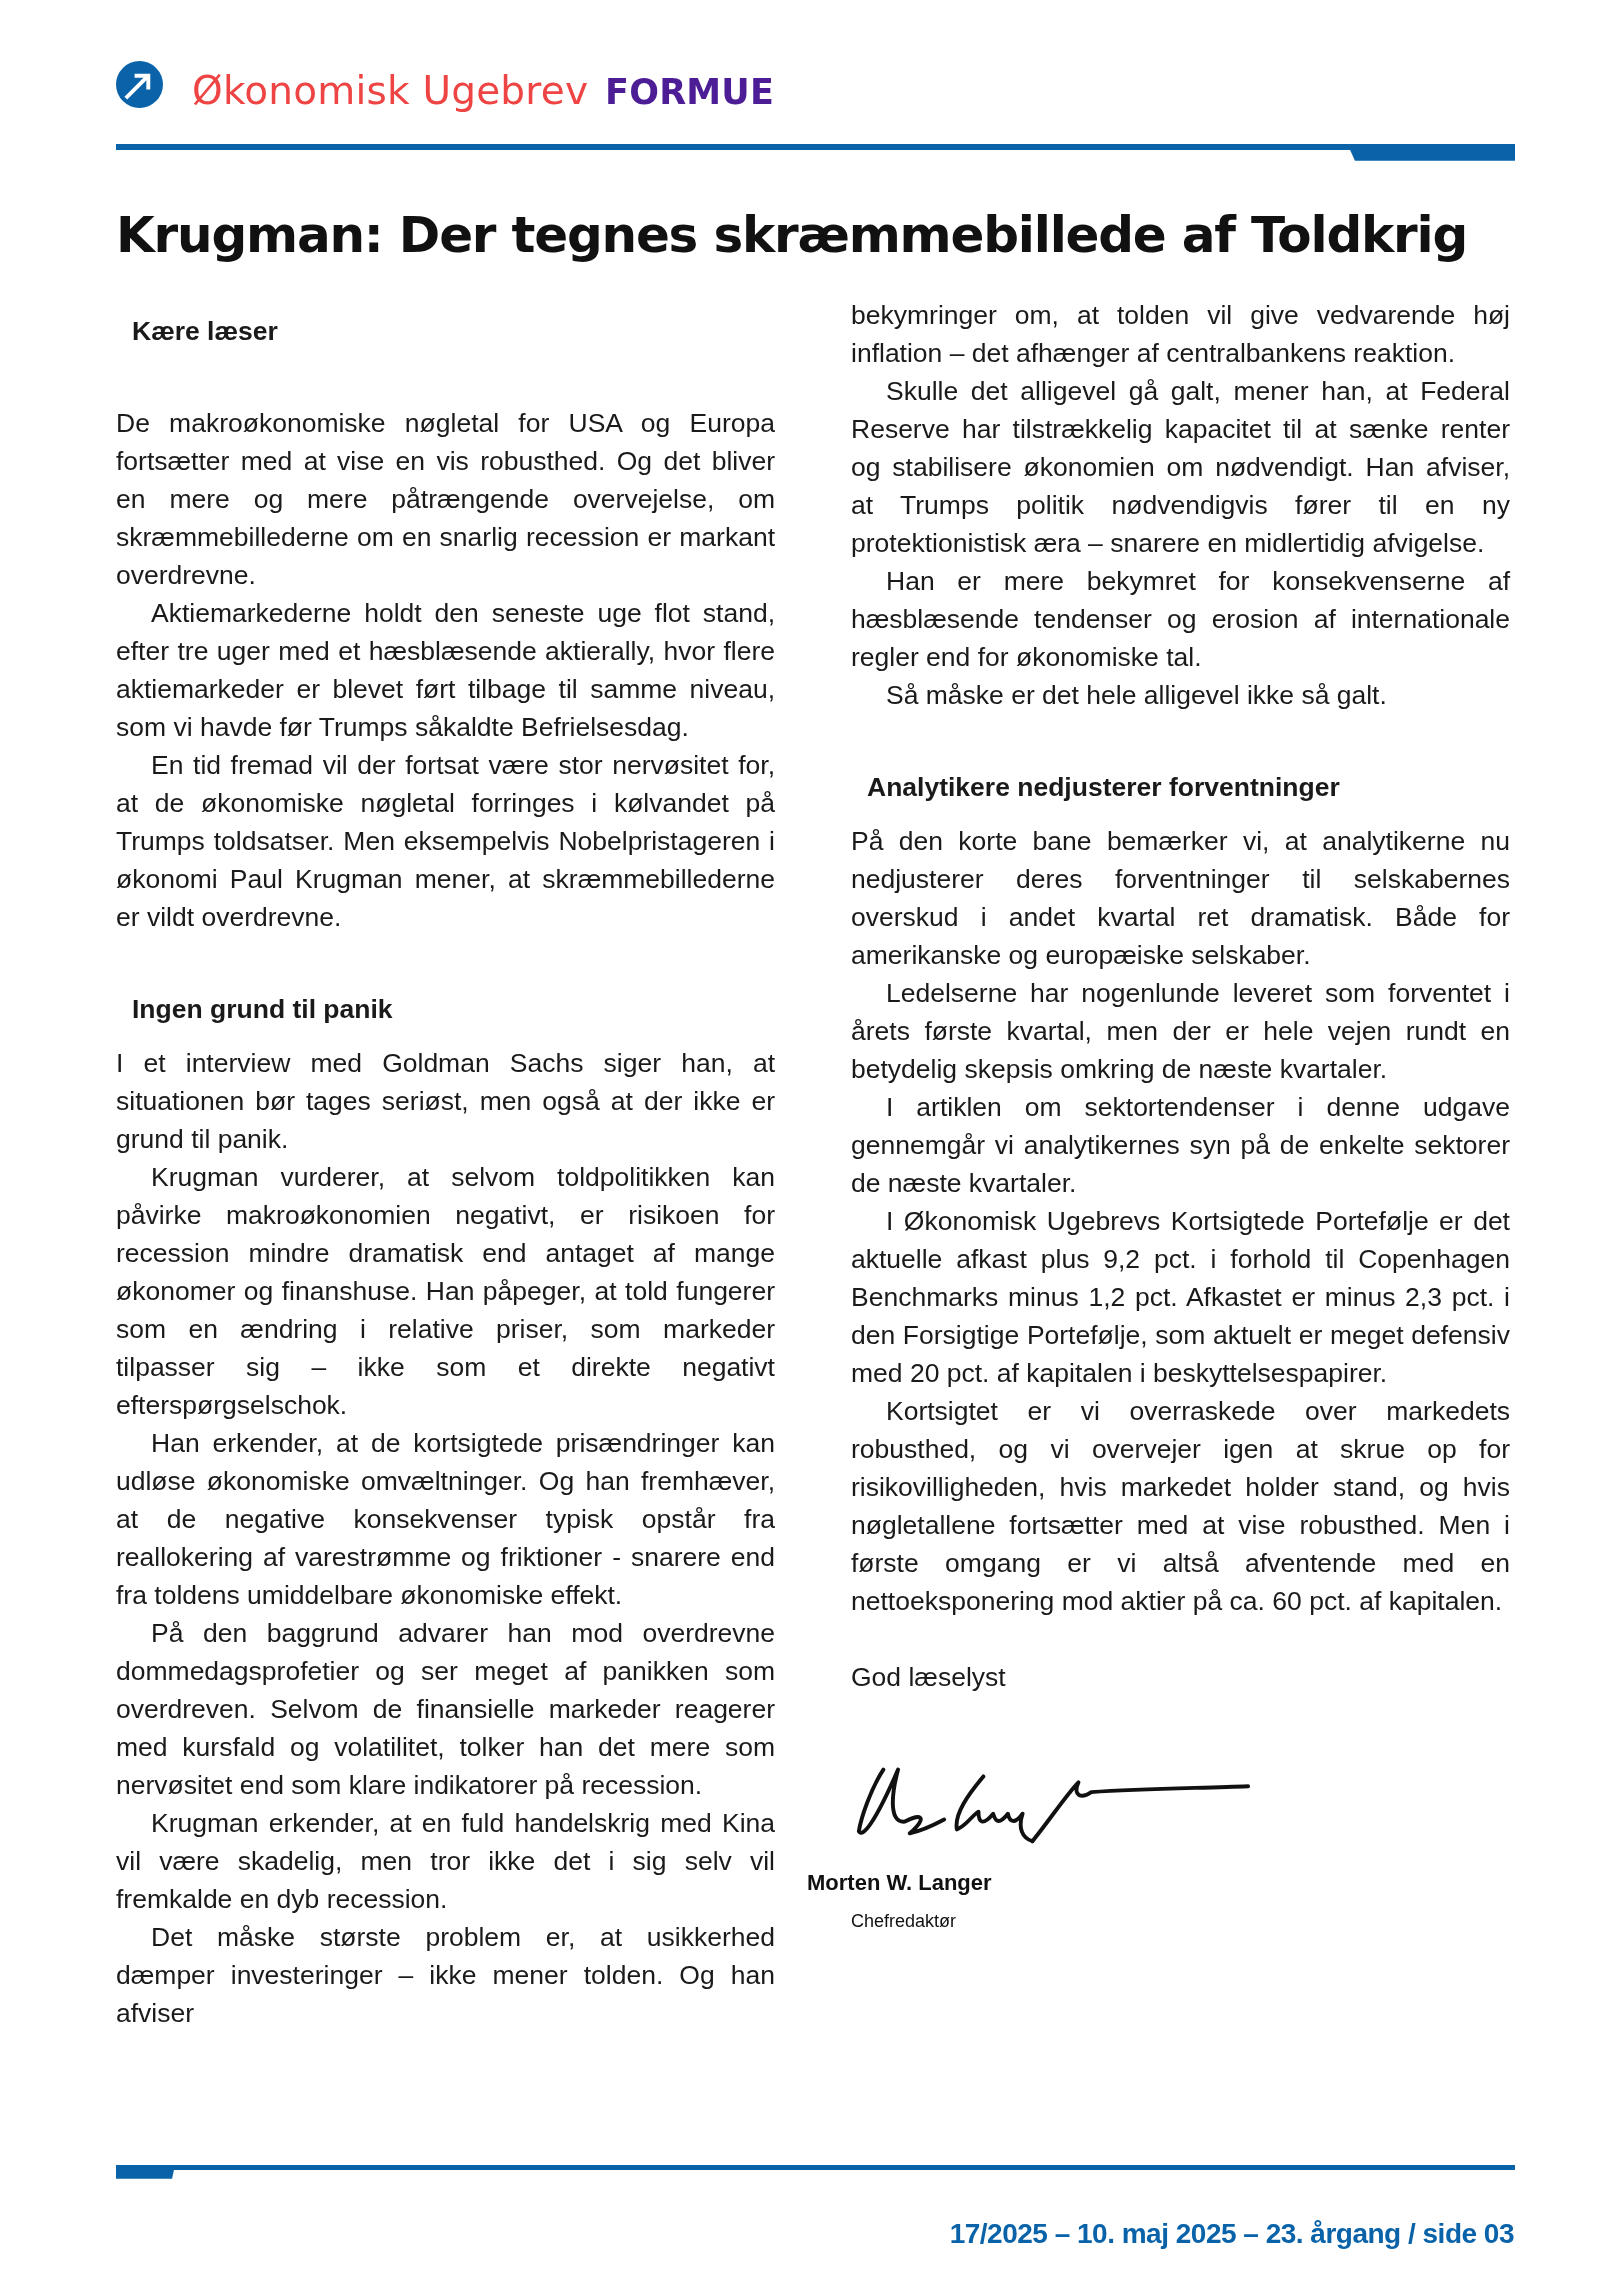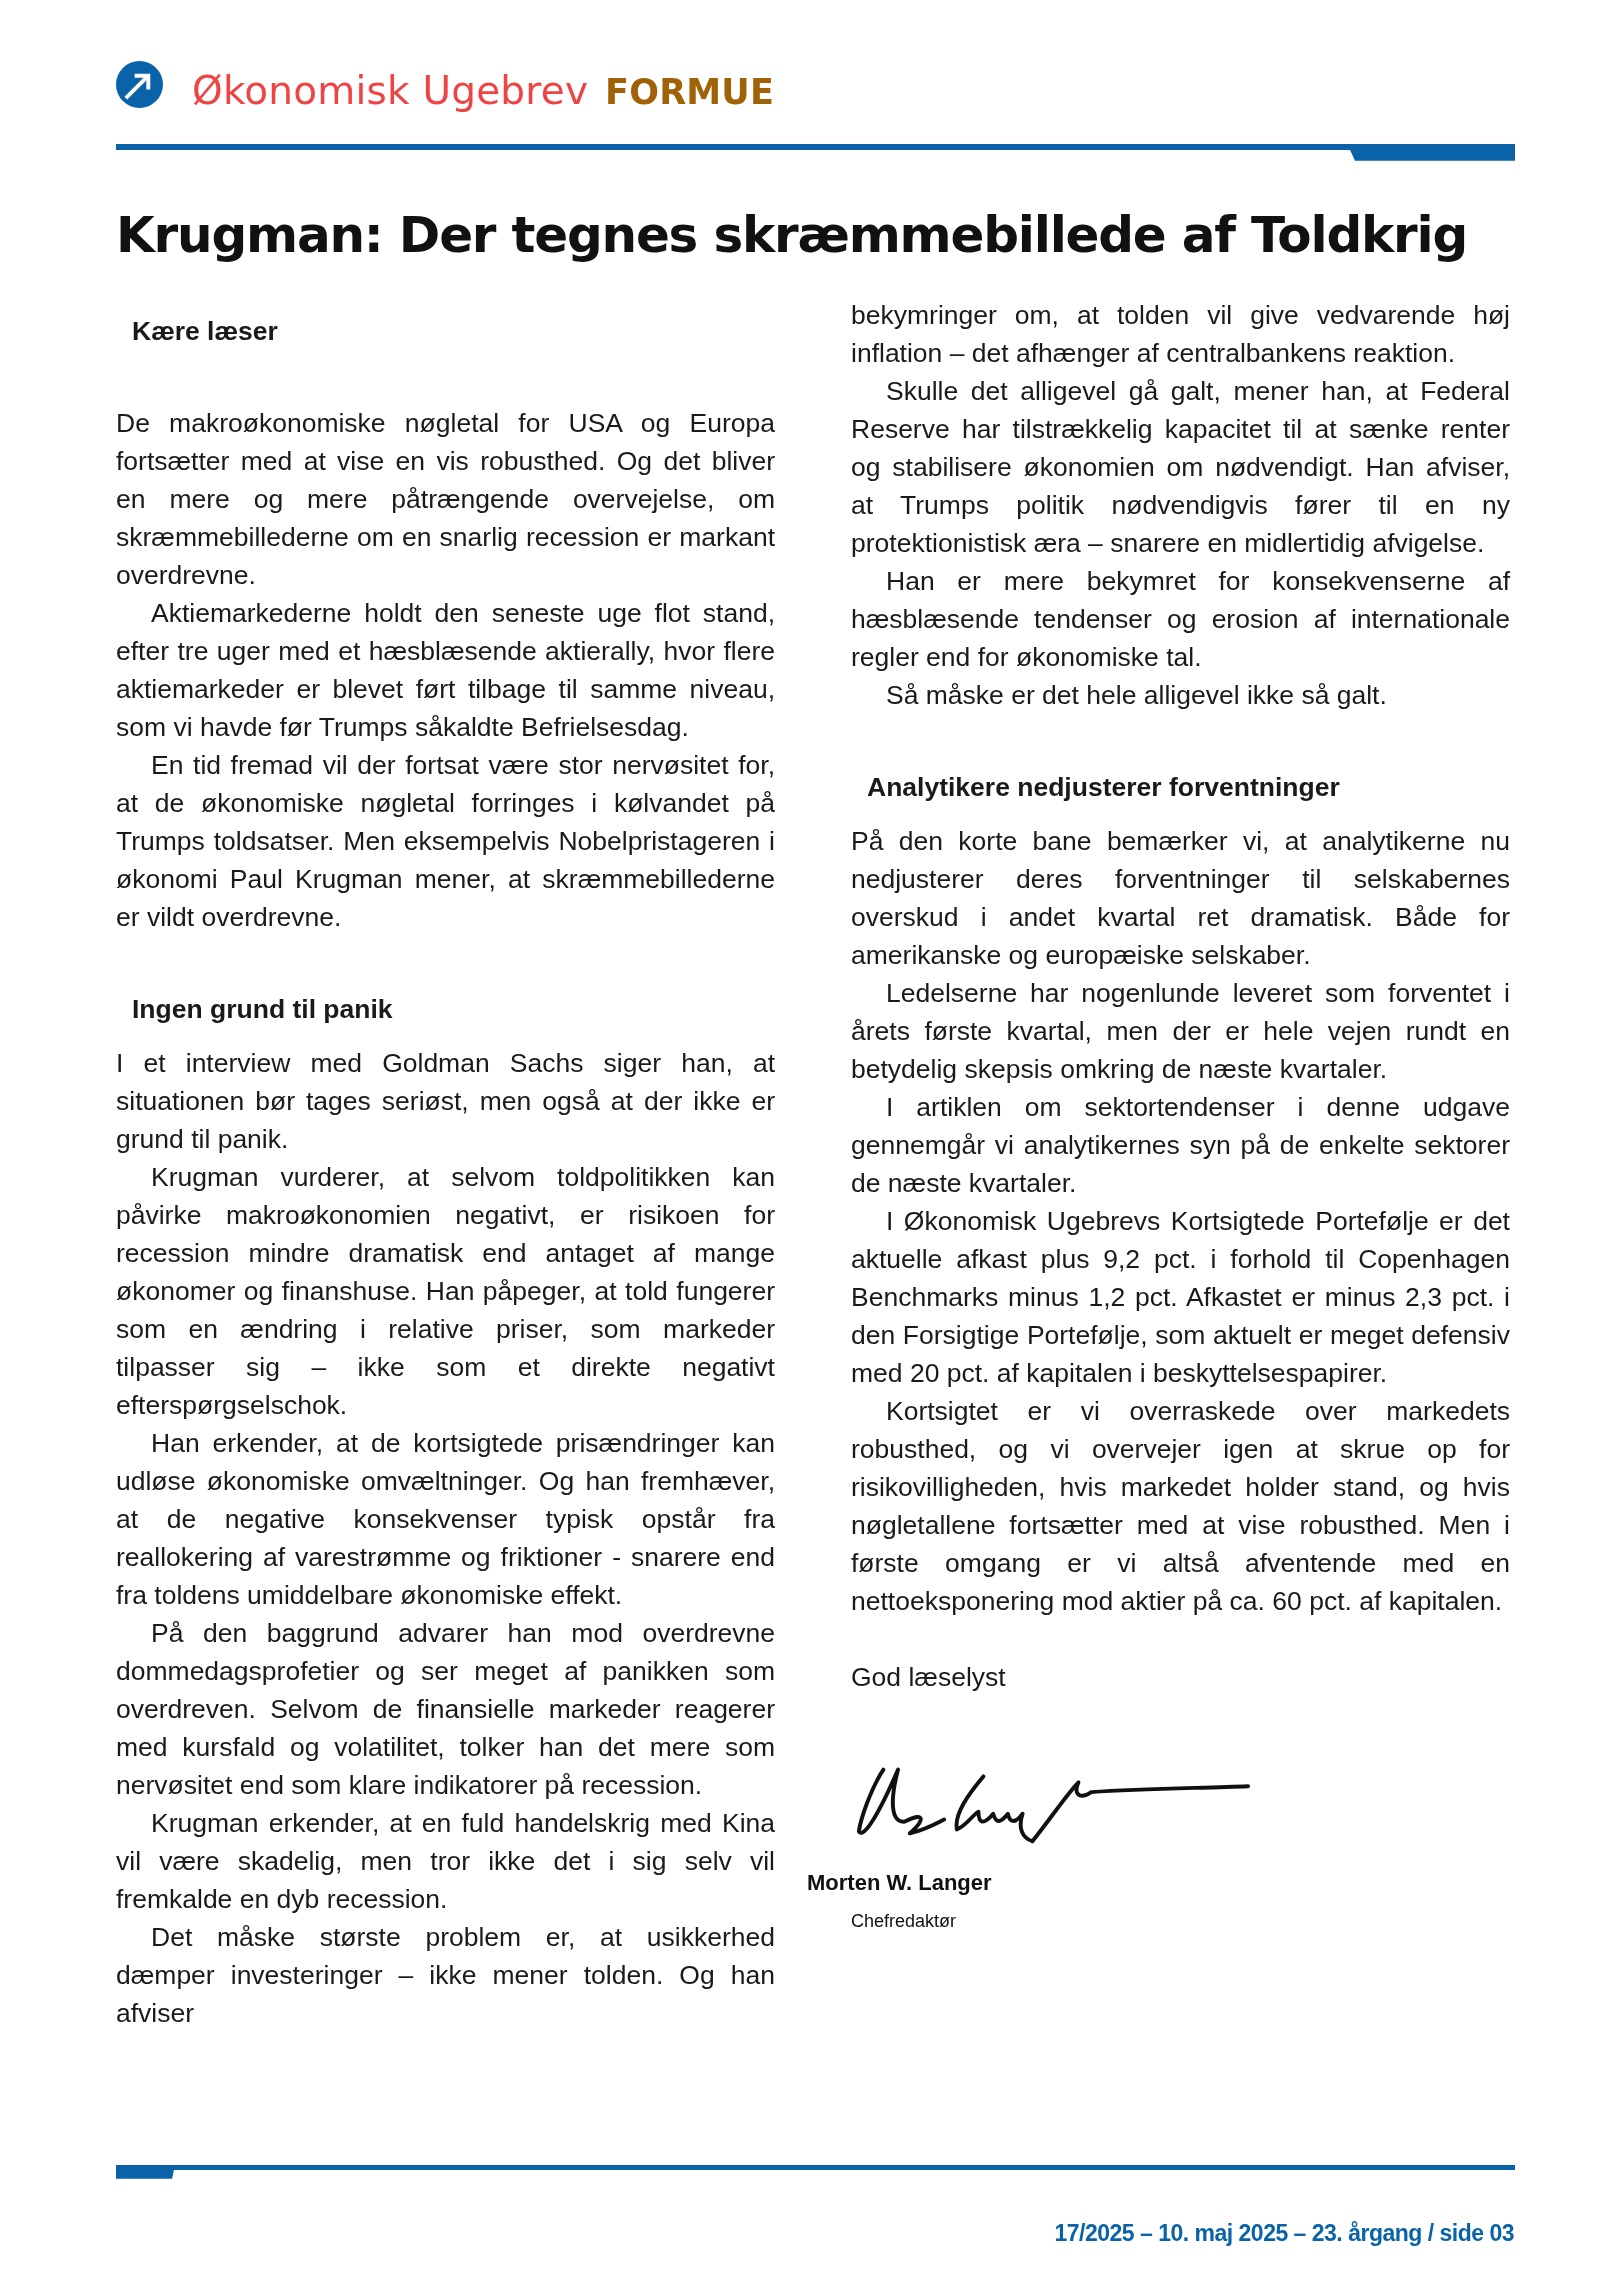--- a/index.html
+++ b/index.html
@@ -4,21 +4,21 @@
 <style>
   html, body { margin:0; padding:0; background:#ffffff; }
   body { width:1621px; height:2293px; position:relative; overflow:hidden;
          font-family:"Liberation Sans", "DejaVu Sans", sans-serif; color:#111; }
   .abs { position:absolute; }
 
   
   #logo-circle { left:116px; top:61px; width:47px; height:47px; }
   #brand { left:192px; top:69px; font-size:39px; line-height:43px; white-space:nowrap; letter-spacing:0.2px; }
   #brand .name { color:#ef4444; font-family:"DejaVu Sans", sans-serif; font-weight:normal; }
-  #brand .sub { color:#a16207; font-weight:bold; font-family:"DejaVu Sans", sans-serif; font-size:35px; margin-left:5.9px; }
+  #brand .sub { color:#4c1d95; font-weight:bold; font-family:"DejaVu Sans", sans-serif; font-size:35px; margin-left:5.9px; }
   #top-rule { left:116px; top:144px; width:1399px; height:5.9px; background:#0a63a8; }
   #top-rule-tab { left:1350px; top:144px; width:165px; height:16.7px; background:#0a63a8;
                   clip-path: polygon(0 0, 100% 0, 100% 100%, 3% 100%, 0 35%); }
 
   
   #headline { left:116px; top:204px; font-size:50px; line-height:63px; font-weight:bold;
               font-family:"DejaVu Sans", sans-serif; letter-spacing:-1.2px; white-space:nowrap; color:#111; }
 
   
   .col { position:absolute; top:296px; width:659px; font-size:26.5px; line-height:38px;
@@ -32,21 +32,21 @@
 
   
   #signature { left:851px; top:1745px; width:402px; height:108px; }
   #sign-name { left:807px; top:1864px; font-size:22px; line-height:38px; font-weight:bold; }
   #sign-title { left:851px; top:1902px; font-size:18px; line-height:38px; }
 
   
   #bottom-rule { left:116px; top:2165px; width:1399px; height:4.9px; background:#0a63a8; }
   #bottom-rule-tab { left:116px; top:2165px; width:59px; height:13.7px; background:#0a63a8;
                      clip-path: polygon(0 0, 100% 0, 95% 100%, 0 100%); }
-  #footer-text { right:107px; top:2217px; font-size:23px; line-height:33px; font-weight:bold;
+  #footer-text { right:107px; top:2217px; font-size:28px; line-height:33px; font-weight:bold;
                  color:#0a63a8; white-space:nowrap; letter-spacing:-0.5px; }
 </style>
 </head>
 <body>
 
 <div class="abs" id="logo-circle">
   <svg width="47" height="47" viewBox="0 0 48 48">
     <circle cx="24" cy="24" r="24" fill="#0a63a8"></circle>
     <line x1="10" y1="38" x2="31" y2="17" stroke="#ffffff" stroke-width="4"></line>
     <polygon points="19,13 35,13 35,29 31,29 31,17 19,17" fill="#ffffff"></polygon>

